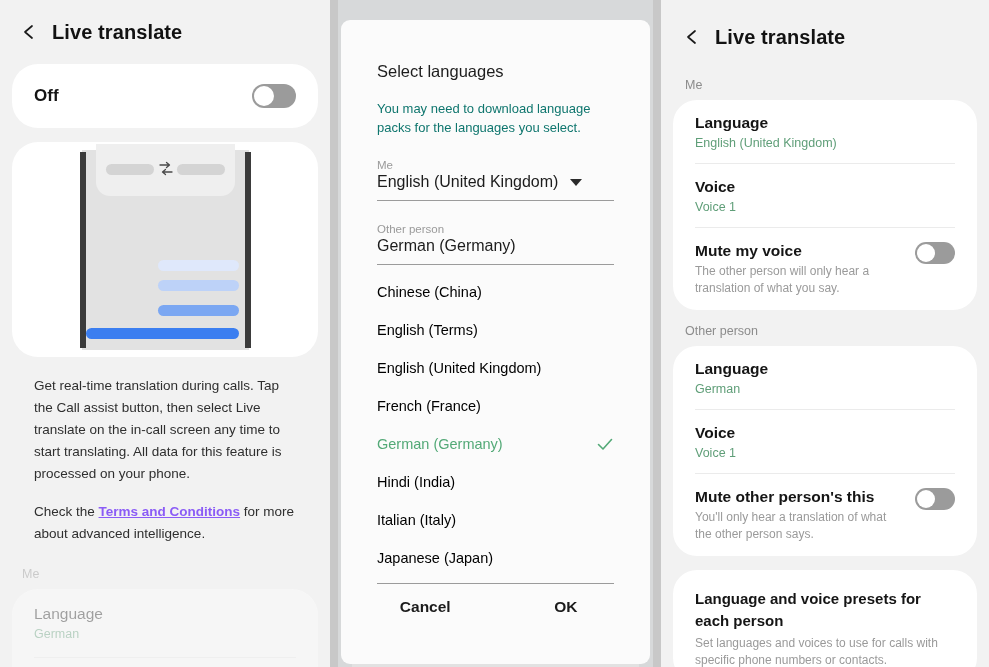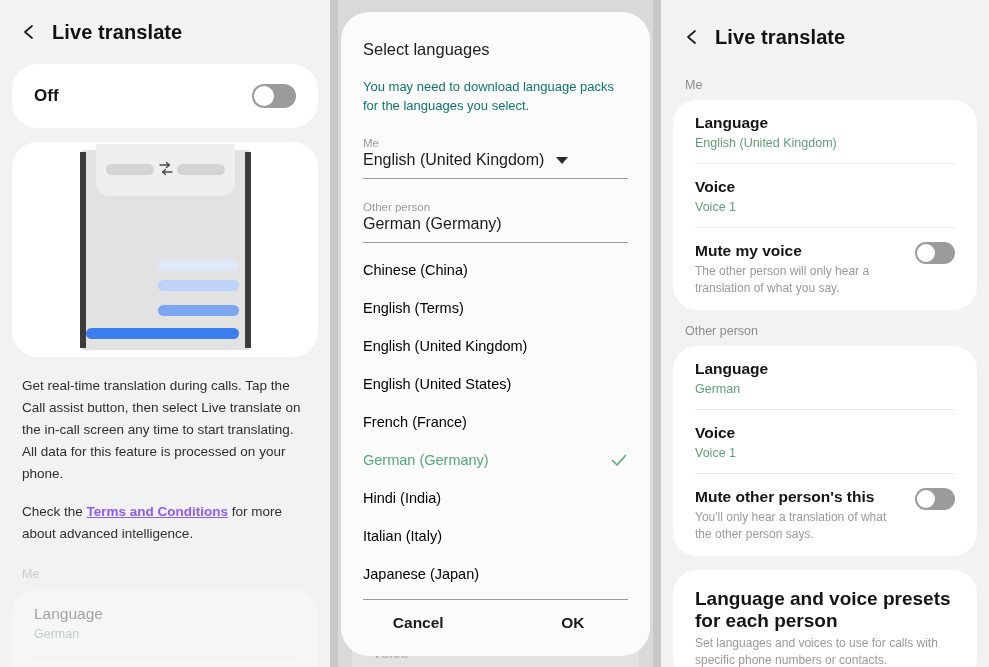--- a/index.html
+++ b/index.html
@@ -59,52 +59,52 @@
   .pill.b{right:10px;width:48px;}
   .swap-ico{position:absolute;left:63px;top:17px;width:14px;height:16px;}
   .line{position:absolute;height:11px;border-radius:6px;}
   .l1{right:18px;width:81px;top:110px;background:#dfe8fb;}
   .l2{right:18px;width:81px;top:130px;background:#bdd2f8;}
   .l3{right:18px;width:81px;top:155px;background:#7ba7f2;}
   .l4{left:12px;right:18px;top:178px;background:#3b7ef0;}
 
   
   .desc{padding:18px 22px 0;font-size:13.5px;line-height:22px;color:#2f2f2f;}
-  .desc p{margin:0 0 16px;}
+  .desc p{margin:0 12px 16px;}
   .tnc{font-weight:bold;color:#8b5cf6;text-decoration:underline;}
 
   .sec-label{font-size:12.5px;color:#8c8c8c;padding:6px 22px 8px;}
 
   
   .faded{opacity:.38;}
 
   .item-title{font-size:15.5px;color:#1b1b1b;}
   .item-sub-green{font-size:12.5px;color:#5f9e78;margin-top:4px;}
 
   
   .r-card{background:#fff;border-radius:24px;margin:0 12px;}
   .r-row{padding:14px 22px 13px;}
   .r-row.flex{display:flex;align-items:flex-start;justify-content:space-between;gap:14px;}
   .r-row .txt{flex:1;}
   .r-title{font-size:15.5px;font-weight:bold;color:#151515;}
-  .r-title.lg{font-size:19px;line-height:22px;}
+  .r-title.lg{font-size:15px;line-height:22px;}
   .r-green{font-size:12.5px;color:#5f9e78;margin-top:4px;}
   .r-sub{font-size:12px;color:#9a9a9a;line-height:17px;margin-top:3px;}
   .r-seclabel{font-size:12.5px;color:#8c8c8c;padding:14px 24px 8px;}
 
   
   .mid-bg{position:absolute;inset:0;background:#eceff0;}
   .mid-ghost{position:absolute;left:0;right:0;bottom:0;height:80px;}
   .ghost-card{position:absolute;left:14px;right:14px;bottom:-30px;height:110px;
               background:#fafafa;border-radius:26px;}
   .ghost-txt{position:absolute;left:34px;bottom:6px;font-size:15px;color:#b9b9b9;}
   .scrim{position:absolute;inset:0;background:rgba(140,140,140,.22);}
-  .dialog{position:absolute;left:3px;top:12px;width:309px;height:644px;
-          background:#fbfbfb;border-radius:28px;box-sizing:border-box;
-          padding:0;overflow:hidden;}
+  .dialog{position:absolute;left:3px;top:20px;width:309px;height:644px;
+          background:#fbfbfb;border-radius:9px;box-sizing:border-box;
+          padding:14px;overflow:hidden;}
   .dlg-title{font-size:16.5px;color:#1d1d1d;padding:28px 22px 0;}
   .dlg-desc{font-size:13px;color:#0f766e;line-height:19px;padding:18px 22px 0;}
   .field{padding:22px 22px 0;}
   .field-label{font-size:11.5px;color:#9a9a9a;}
   .field-value{font-size:16px;color:#1c1c1c;margin-top:2px;display:flex;
                align-items:center;gap:12px;}
   .caret{width:0;height:0;border-left:6px solid transparent;
          border-right:6px solid transparent;border-top:7px solid #2b2b2b;
          display:inline-block;}
   .field-underline{height:1px;background:#9b9b9b;margin:9px 22px 0;}
@@ -221,23 +221,20 @@
         <div class="lang-item">
             <span>Chinese (China)</span>
           </div>
         <div class="lang-item">
             <span>English (Terms)</span>
           </div>
         <div class="lang-item">
             <span>English (United Kingdom)</span>
           </div>
         <div class="lang-item">
-            <span>English (United States)</span>
-          </div>
-        <div class="lang-item">
             <span>French (France)</span>
           </div>
         <div class="lang-item sel">
           <span>German (Germany)</span>
           <span class="check">
             <svg viewBox="0 0 18 18" width="18" height="18">
                 <polyline points="2.5,9.5 7,14 15.5,4.5" fill="none" stroke="#53a977" stroke-width="1.6" stroke-linecap="round" stroke-linejoin="round"></polyline>
               </svg>
           </span>
         </div>

